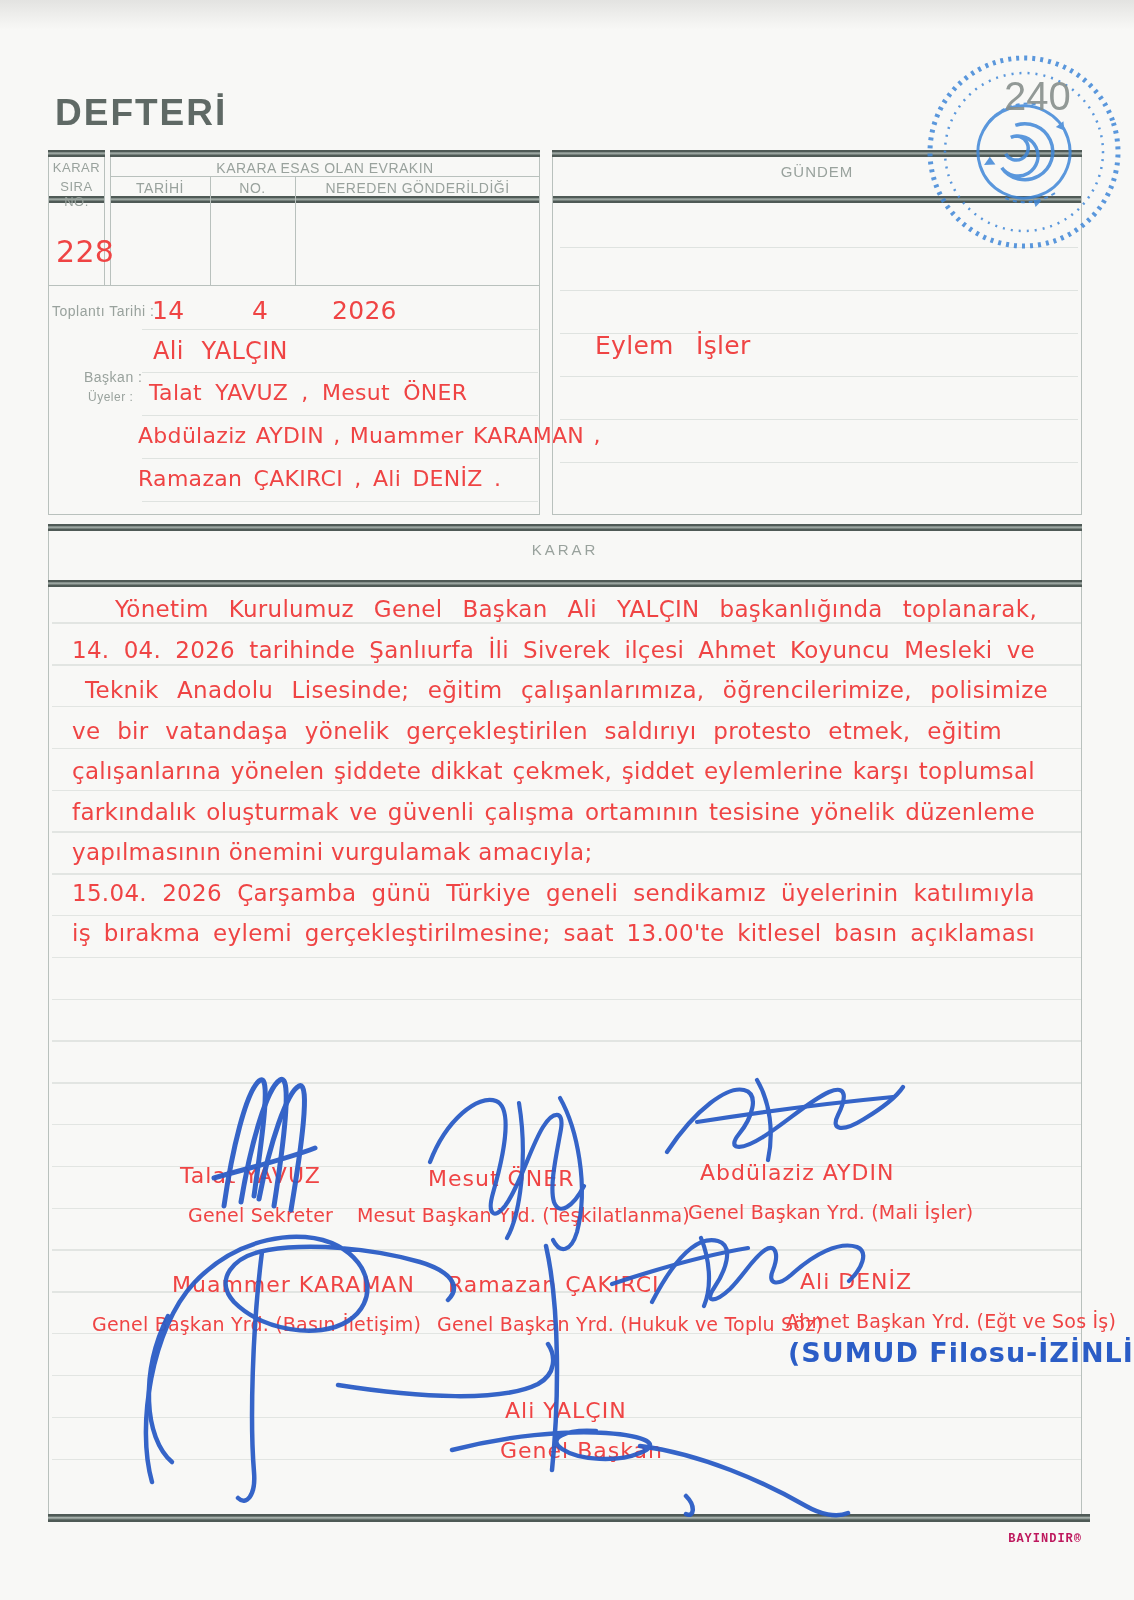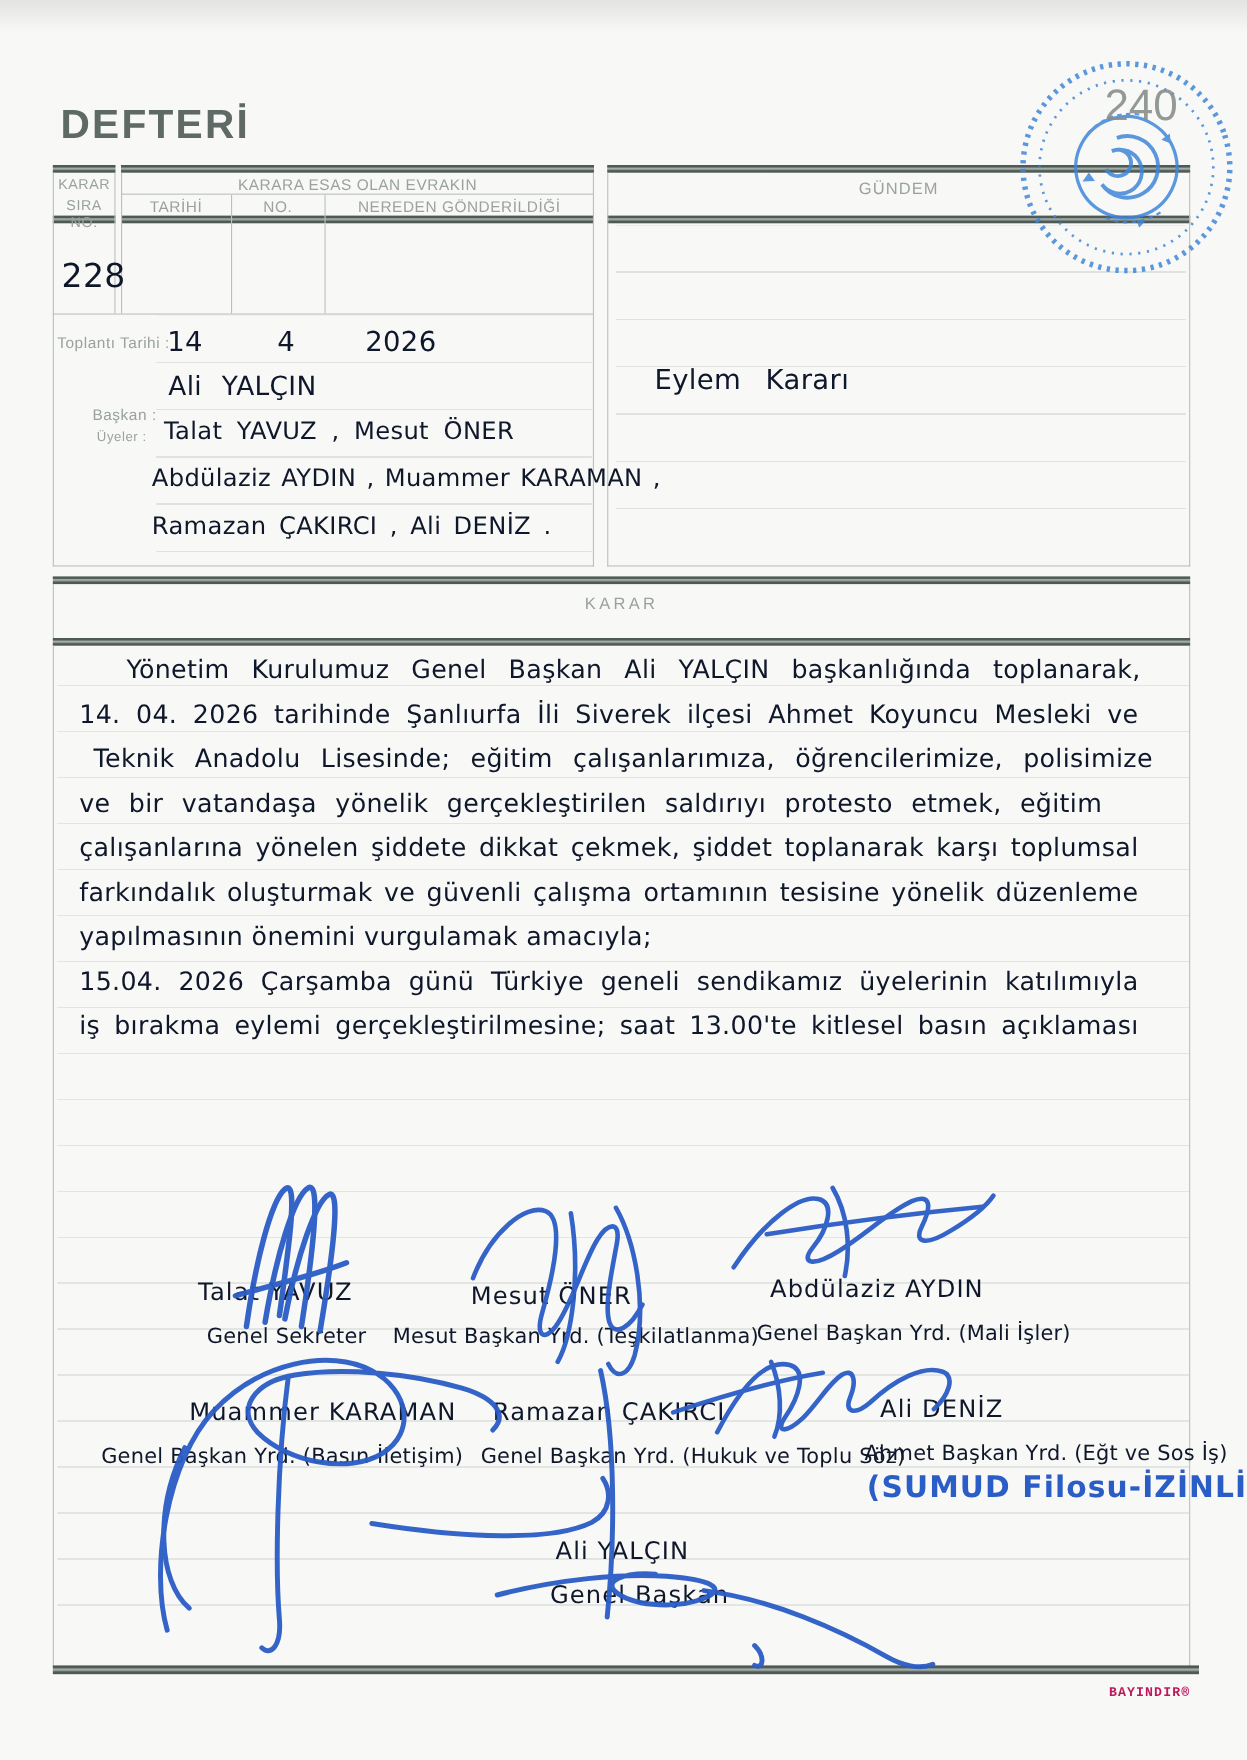--- a/index.html
+++ b/index.html
@@ -17,21 +17,21 @@
   .book-title{font-size:37px;font-weight:bold;color:#5f6965;letter-spacing:2px;}
   .page-num{font-size:40px;color:#878f8c;opacity:.9;z-index:6;}
   .brand{font-size:12px;font-weight:bold;color:#be185d;font-family:Liberation Mono, monospace;letter-spacing:1px;}
   
   .bar{height:7px;background:linear-gradient(180deg,#4f5a56 0%,#4f5a56 26%,#a9b3ae 42%,#8e9994 58%,#4f5a56 74%,#4f5a56 100%);}
   .vline{width:1px;background:#b9c1bd;}
   .hline{height:1px;background:#b9c1bd;}
   .rulebox{background:repeating-linear-gradient(180deg,transparent 0,transparent 40.5px,#e2e5e2 40.5px,#e2e5e2 41.8px);}
   .rulebox2{background:repeating-linear-gradient(180deg,transparent 0,transparent 41.7px,#dfe3e0 41.7px,#dfe3e0 43px);}
   
-  .hw{font-family:"DejaVu Sans",sans-serif;color:#0f172a;letter-spacing:.3px;}
+  .hw{font-family:"DejaVu Sans",sans-serif;color:#ef4444;letter-spacing:.3px;}
   .hw-body{font-size:23px;line-height:27px;white-space:nowrap;}
   .just{white-space:normal;text-align:justify;text-align-last:justify;}
   .ink{color:#2b5dc6;font-family:"DejaVu Sans",sans-serif;}
   .sig-name{font-size:22px;letter-spacing:1px;white-space:nowrap;}
   .sig-title{font-size:19px;letter-spacing:.2px;white-space:nowrap;}
   svg{display:block;}
 </style>
 </head>
 <body>
 
@@ -96,37 +96,37 @@
   <div class="abs hw" style="left:138px;top:423px;font-size:22px;word-spacing:2px;white-space:nowrap;">Abdülaziz  AYDIN ,  Muammer KARAMAN ,</div>
   <div class="abs hw" style="left:138px;top:466px;font-size:22px;word-spacing:4px;white-space:nowrap;">Ramazan  ÇAKIRCI ,  Ali  DENİZ .</div>
 
   <div class="abs bar" style="left:552px;top:150px;width:530px;"></div>
   <div class="abs bar" style="left:552px;top:196px;width:530px;"></div>
   <div class="abs vline" style="left:552px;top:157px;height:358px;"></div>
   <div class="abs vline" style="left:1081px;top:157px;height:358px;"></div>
   <div class="abs hline" style="left:552px;top:514px;width:530px;"></div>
   <div class="abs print" style="left:552px;top:163px;width:530px;font-size:15px;text-align:center;letter-spacing:1px;">GÜNDEM</div>
   <div class="abs rulebox2" style="left:560px;top:205px;width:518px;height:296px;"></div>
-  <div class="abs hw" style="left:595px;top:331px;font-size:25px;word-spacing:14px;">Eylem  Kararı</div>
+  <div class="abs hw" style="left:595px;top:331px;font-size:25px;word-spacing:14px;">Eylem  İşler</div>
 
   <div class="abs bar" style="left:48px;top:524px;width:1034px;"></div>
   <div class="abs bar" style="left:48px;top:580px;width:1034px;"></div>
   <div class="abs vline" style="left:48px;top:531px;height:49px;"></div>
   <div class="abs vline" style="left:1081px;top:531px;height:49px;"></div>
   <div class="abs print" style="left:48px;top:541px;width:1034px;font-size:15px;text-align:center;letter-spacing:3px;">KARAR</div>
 
   <div class="abs vline" style="left:48px;top:587px;height:928px;"></div>
   <div class="abs vline" style="left:1081px;top:587px;height:928px;"></div>
   <div class="abs rulebox" style="left:52px;top:582px;width:1029px;height:892px;"></div>
 
   <div class="abs hw hw-body just" style="left:115px;top:596px;width:922px;">Yönetim Kurulumuz Genel Başkan Ali YALÇIN başkanlığında toplanarak,</div>
   <div class="abs hw hw-body just" style="left:72px;top:637px;width:963px;">14. 04. 2026 tarihinde Şanlıurfa İli Siverek ilçesi Ahmet Koyuncu Mesleki ve</div>
   <div class="abs hw hw-body just" style="left:72px;top:677px;width:963px;margin-left:13px;">Teknik Anadolu Lisesinde; eğitim çalışanlarımıza, öğrencilerimize, polisimize</div>
   <div class="abs hw hw-body just" style="left:72px;top:718px;width:930px;">ve bir vatandaşa yönelik gerçekleştirilen saldırıyı protesto etmek, eğitim</div>
-  <div class="abs hw hw-body just" style="left:72px;top:758px;width:963px;">çalışanlarına yönelen şiddete dikkat çekmek, şiddet toplanarak karşı toplumsal</div>
+  <div class="abs hw hw-body just" style="left:72px;top:758px;width:963px;">çalışanlarına yönelen şiddete dikkat çekmek, şiddet eylemlerine karşı toplumsal</div>
   <div class="abs hw hw-body" style="left:72px;top:839px;">yapılmasının  önemini  vurgulamak  amacıyla;</div>
   <div class="abs hw hw-body just" style="left:72px;top:799px;width:963px;">farkındalık oluşturmak ve güvenli çalışma ortamının tesisine yönelik düzenleme</div>
   <div class="abs hw hw-body just" style="left:72px;top:880px;width:963px;">15.04. 2026 Çarşamba günü Türkiye geneli sendikamız üyelerinin katılımıyla</div>
   <div class="abs hw hw-body just" style="left:72px;top:920px;width:963px;">iş bırakma eylemi gerçekleştirilmesine; saat 13.00'te kitlesel basın açıklaması</div>
 
   <div class="abs hw sig-name" style="left:180px;top:1163px;">Talat  YAVUZ</div>
   <div class="abs hw sig-name" style="left:428px;top:1166px;">Mesut  ÖNER</div>
   <div class="abs hw sig-name" style="left:700px;top:1160px;">Abdülaziz  AYDIN</div>
   <div class="abs hw sig-title" style="left:188px;top:1204px;">Genel Sekreter</div>
   <div class="abs hw sig-title" style="left:357px;top:1204px;">Mesut Başkan Yrd. (Teşkilatlanma)</div>

